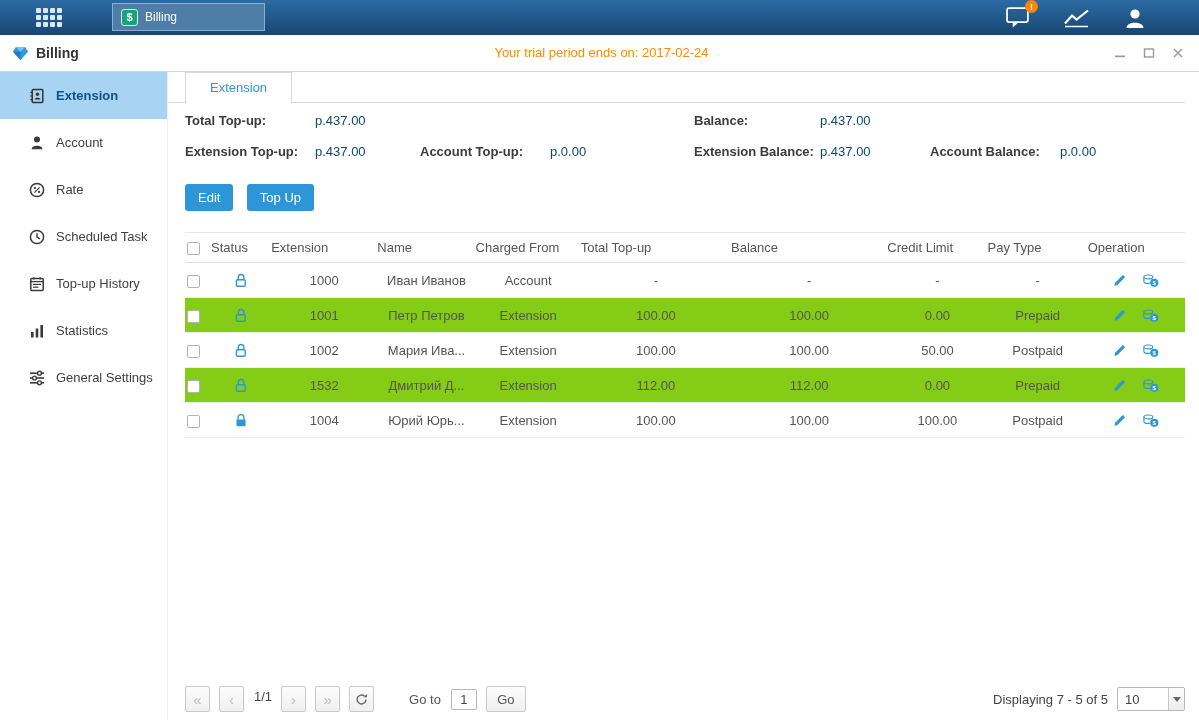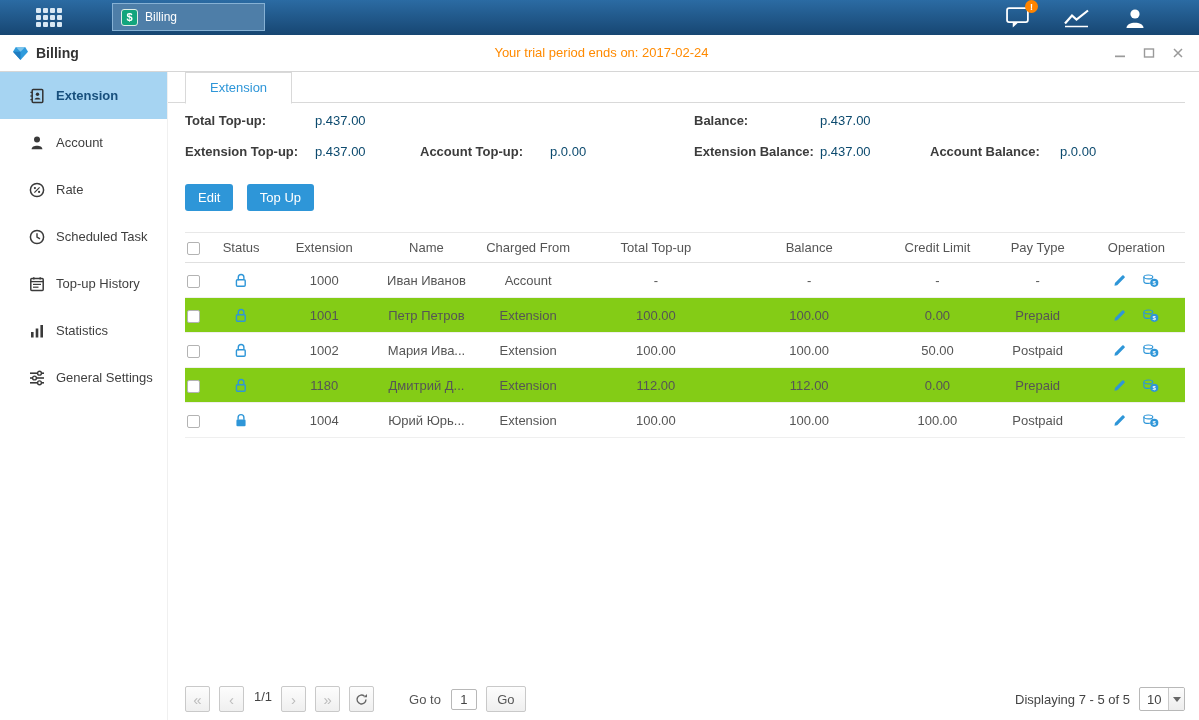--- a/index.html
+++ b/index.html
@@ -58,21 +58,21 @@
   .s-value { color:#0c4a6e; flex:0 0 auto; }
   .w130{width:130px}.w105{width:105px}.w144{width:144px}.w126{width:126px}.w110{width:110px}.sp274{width:274px}
 
   .actions { margin:9px 0 0 17px; }
   .btn { display:inline-block; height:27px; line-height:27px; padding:0 13px; background:#2e96d8;
          color:#fff; font-size:13px; border:none; border-radius:3px; margin-right:9px;
          cursor:pointer; font-family:inherit; }
 
   .grid-table { margin:21px 14px 0 17px; width:calc(100% - 31px); border-collapse:collapse;
                 table-layout:fixed; font-size:13px; color:#555; }
-  .grid-table th { height:30px; font-weight:normal; color:#555; text-align:center;
+  .grid-table th { height:30px; font-weight:normal; color:#555; text-align:left;
                    border-top:1px solid #e8e8e8; border-bottom:1px solid #e0e0e0; }
   .grid-table td { height:35px; text-align:center; border-bottom:1px solid #efefef;
                    overflow:hidden; white-space:nowrap; text-overflow:ellipsis; }
   .grid-table tr.alt { background:#84cc16; }
   .cb-cell { text-align:left !important; padding-left:2px; }
   .checkbox { display:inline-block; width:13px; height:13px; border:1px solid #b3b3b3;
               border-radius:2px; background:#fff; cursor:pointer; vertical-align:middle; }
   .status-cell svg, .op-icons svg { vertical-align:middle; }
   .op-icons { display:flex; justify-content:center; align-items:center; gap:16px; }
   .op-icons span { display:flex; cursor:pointer; }
@@ -84,21 +84,21 @@
             background:linear-gradient(#fdfdfd,#efefef); display:flex; align-items:center;
             justify-content:center; margin-right:9px; cursor:pointer; font-size:15px; color:#575757; }
   .pg-btn.disabled { color:#bcbcbc; cursor:default; }
   .pg-page { margin:0 9px 6px 1px; color:#444; }
   .goto-label { margin-left:26px; }
   .goto-input { width:26px; height:21px; border:1px solid #b8b8b8; border-radius:2px;
                 text-align:center; font-size:13px; color:#444; font-family:inherit; margin:0 9px 0 10px; }
   .go-btn { width:40px; font-size:13px; }
   .pg-right { margin-left:auto; display:flex; align-items:center; gap:9px; }
   .displaying { color:#444; }
-  .page-size { width:46px; height:24px; border:1px solid #b8b8b8; border-radius:2px;
+  .page-size { width:68px; height:24px; border:1px solid #b8b8b8; border-radius:2px;
                display:flex; align-items:center; cursor:pointer; background:#fff; overflow:hidden; }
   .page-size .val { flex:1; padding-left:7px; font-size:13px; color:#444; }
   .page-size .arrow-box { width:16px; height:100%; border-left:1px solid #c9c9c9;
                display:flex; align-items:center; justify-content:center;
                background:linear-gradient(#fcfcfc,#ededed); }
   .caret { width:0; height:0; border-left:4px solid transparent; border-right:4px solid transparent;
            border-top:5px solid #666; }
 </style>
 </head>
 <body>
@@ -420,21 +420,21 @@
         </tr>
 
         <tr class="alt">
           <td class="cb-cell"><span class="checkbox"></span></td>
           <td class="status-cell">
             <svg viewBox="0 0 15 16" width="14" height="15">
               <path d="M4.6 7.2 V4.6 a3 3 0 0 1 6 0 V6" fill="none" stroke="#2e96d8" stroke-width="1.5" stroke-linecap="round"></path>
               <rect x="2.6" y="7.2" width="9.4" height="7" rx="1.2" fill="none" stroke="#2e96d8" stroke-width="1.5"></rect>
             </svg>
           </td>
-          <td>1180</td>
+          <td>1532</td>
           <td>Дмитрий Д...</td>
           <td>Extension</td>
           <td>112.00</td>
           <td>112.00</td>
           <td>0.00</td>
           <td>Prepaid</td>
           <td>
               <div class="op-icons">
             <span>
               <svg viewBox="0 0 16 16" width="14" height="14">

